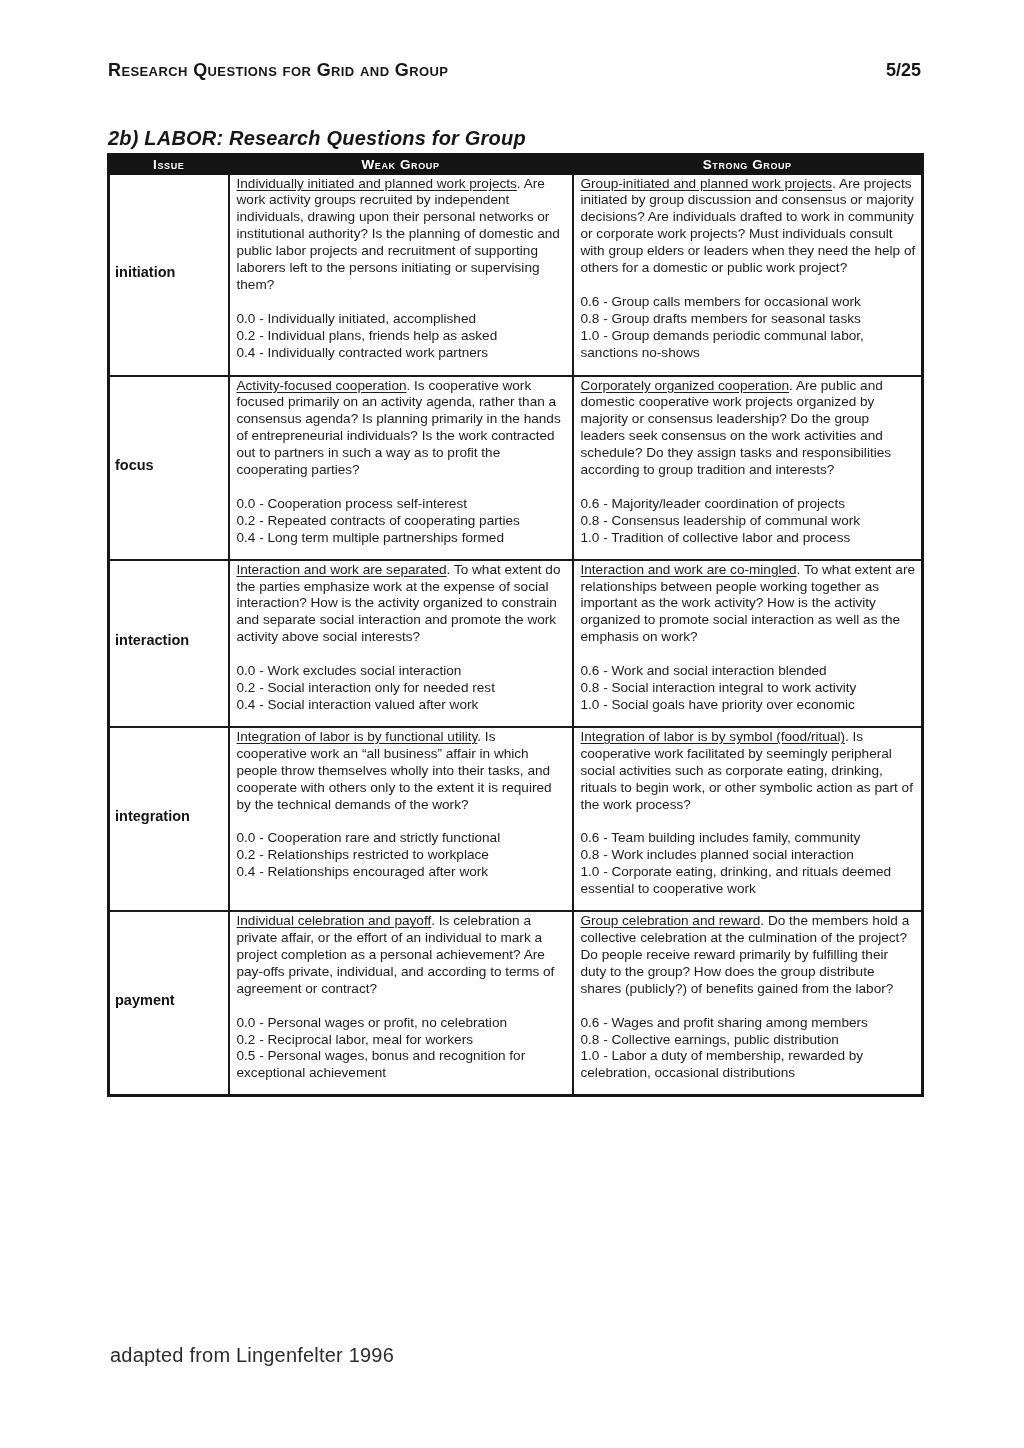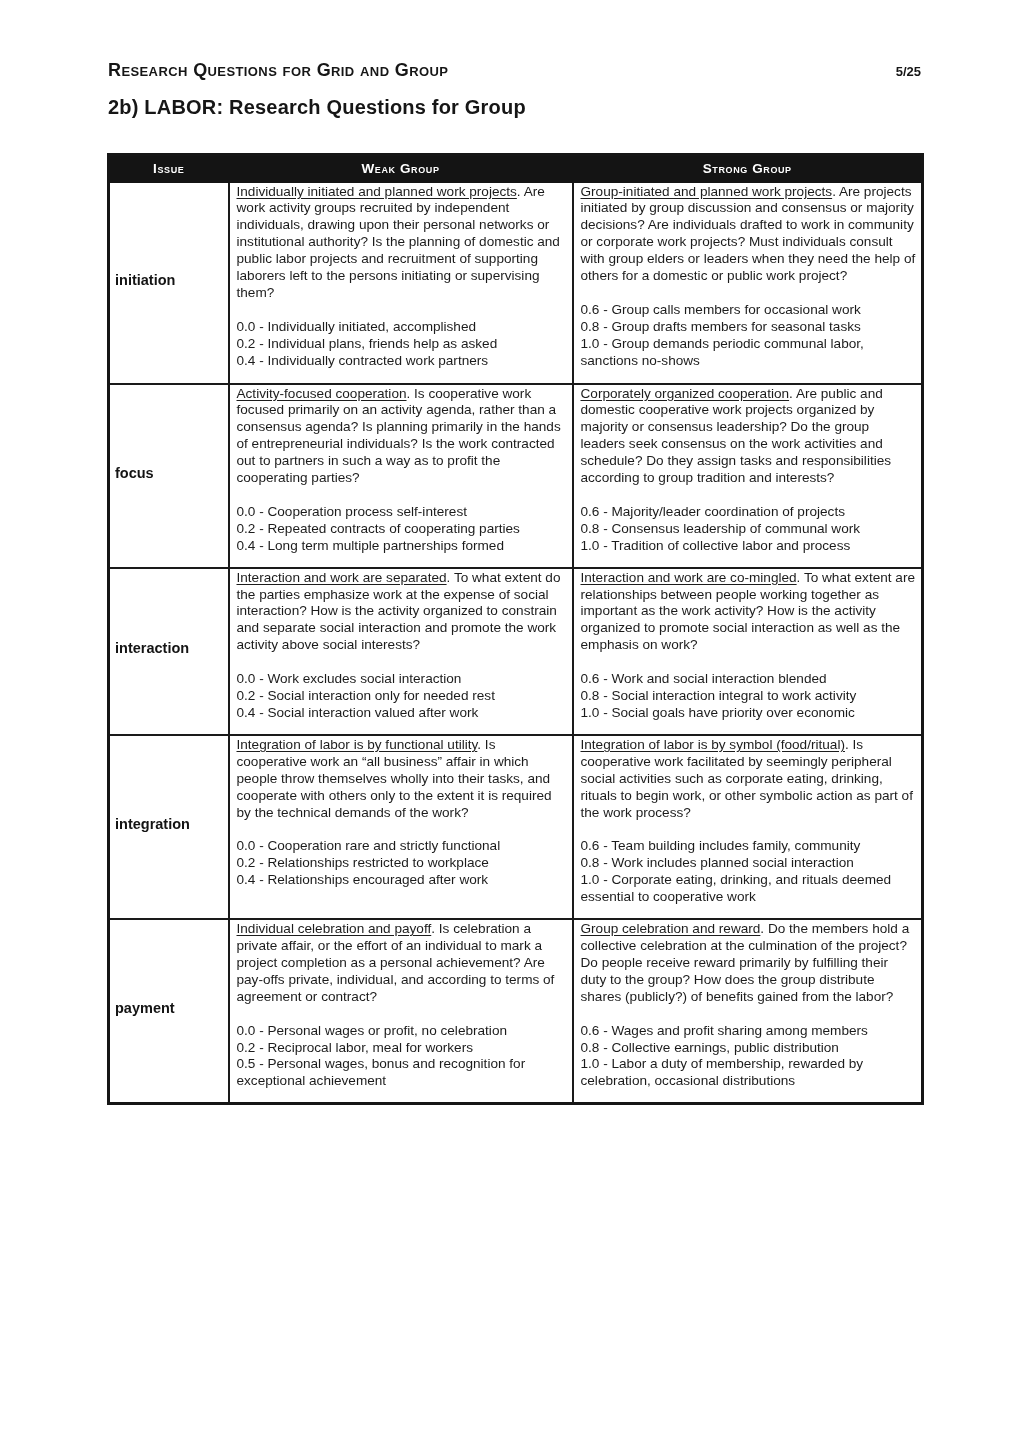--- a/index.html
+++ b/index.html
@@ -24,31 +24,32 @@
     font-weight: bold;
     text-align: center;
   }
   .running-title {
     font-variant: small-caps;
     font-size: 18px;
     letter-spacing: 0.4px;
     color: #161616;
   }
   .page-number {
-    font-size: 13px;
+    font-size: 18px;
     color: #161616;
   }
   .doc-title {
     position: absolute;
     left: 108px;
-    top: 96px;
+    top: 127px;
     font-weight: bold;
     font-size: 20px;
     color: #161616;
     letter-spacing: 0.2px;
+    font-style: italic;
   }
   table.labor-table {
     position: absolute;
     left: 107px;
     top: 153px;
     width: 814px;
     border-collapse: collapse;
     table-layout: fixed;
     border: 3px solid #161616;
   }
@@ -56,21 +57,21 @@
   .labor-table col.c-weak { width: 344px; }
   .labor-table col.c-strong { width: 350px; }
   .labor-table th {
     background: #141414;
     border: 2px solid #141414;
     color: #ffffff;
     font-variant: small-caps;
     font-weight: bold;
     font-size: 13.5px;
     letter-spacing: 0.6px;
-    height: 27px;
+    height: 19px;
     padding: 0;
     text-align: center;
     vertical-align: middle;
   }
   .labor-table td {
     border: 2px solid #1a1a1a;
   }
   td.issue-cell {
     vertical-align: middle;
     font-weight: bold;
@@ -224,14 +225,15 @@
             <div>0.6 - Wages and profit sharing among members</div>
             <div>0.8 - Collective earnings, public distribution</div>
             <div>1.0 - Labor a duty of membership, rewarded by celebration, occasional distributions</div>
           </div>
         </td>
       </tr>
 
     </tbody>
   </table>
 
+  <div class="footer-note">adapted from Lingenfelter 1996</div>
 
 </div>
 
 </body></html>

